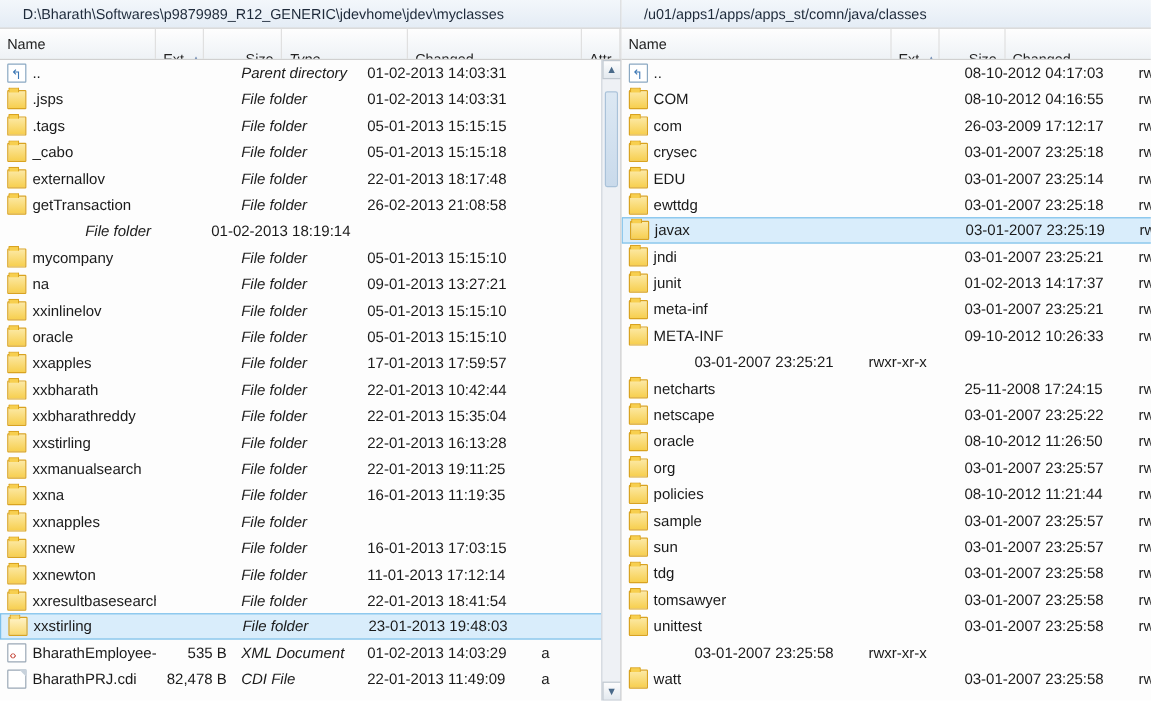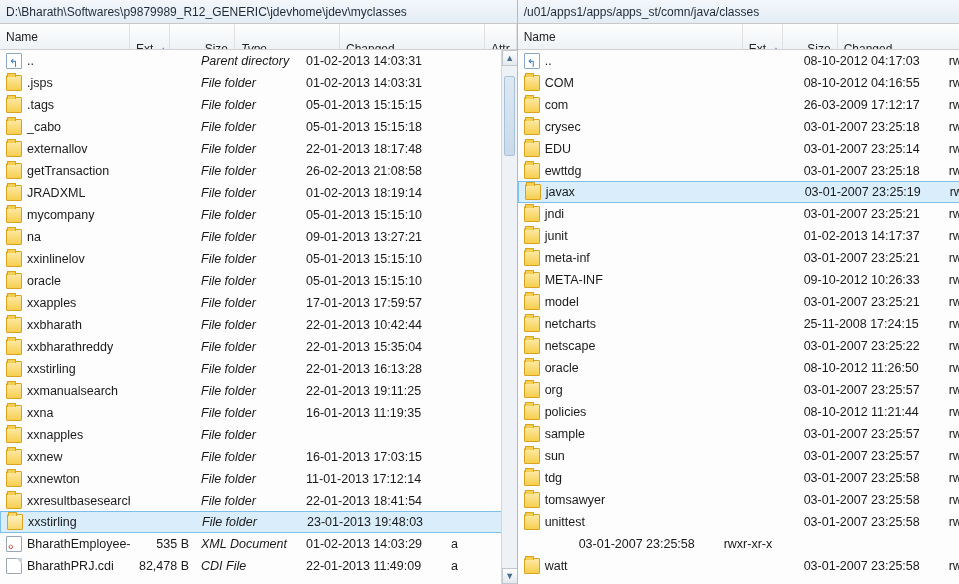--- a/index.html
+++ b/index.html
@@ -19,21 +19,21 @@
     flex: 1 1 50%;
     display: flex;
     flex-direction: column;
     border-right: 1px solid #b8b8b8;
     background: #fdfdfd;
   }
   .pane:last-child { border-right: none; }
   .pathbar {
     height: 24px;
     line-height: 24px;
-    padding: 0 6px;
+    padding: 0 19px;
     background: linear-gradient(#f3f7fb, #e4ecf5);
     border-bottom: 1px solid #c8c8c8;
     color: #1e2a3a;
     font-size: 12px;
     white-space: nowrap;
     overflow: hidden;
     text-overflow: ellipsis;
   }
   .header {
     display: flex;
@@ -269,24 +269,20 @@
             <div class="cell cell-name">
               <span class="icon folder"></span>
               <span>getTransaction</span>
             </div>
             <div class="cell cell-size"></div>
             <div class="cell cell-type">File folder</div>
             <div class="cell cell-chg">26-02-2013 21:08:58</div>
             <div class="cell cell-attr"></div>
           </div>
           <div class="row">
-            <div class="cell cell-name">
-              <span class="icon folder"></span>
-              <span>JRADXML</span>
-            </div>
             <div class="cell cell-size"></div>
             <div class="cell cell-type">File folder</div>
             <div class="cell cell-chg">01-02-2013 18:19:14</div>
             <div class="cell cell-attr"></div>
           </div>
           <div class="row">
             <div class="cell cell-name">
               <span class="icon folder"></span>
               <span>mycompany</span>
             </div>
@@ -569,24 +565,20 @@
           <div class="row">
             <div class="cell cell-name">
               <span class="icon folder"></span>
               <span>META-INF</span>
             </div>
             <div class="cell cell-size"></div>
             <div class="cell cell-chg">09-10-2012 10:26:33</div>
             <div class="cell cell-rt">rwxr-xr-x</div>
           </div>
           <div class="row">
-            <div class="cell cell-name">
-              <span class="icon folder"></span>
-              <span>model</span>
-            </div>
             <div class="cell cell-size"></div>
             <div class="cell cell-chg">03-01-2007 23:25:21</div>
             <div class="cell cell-rt">rwxr-xr-x</div>
           </div>
           <div class="row">
             <div class="cell cell-name">
               <span class="icon folder"></span>
               <span>netcharts</span>
             </div>
             <div class="cell cell-size"></div>

